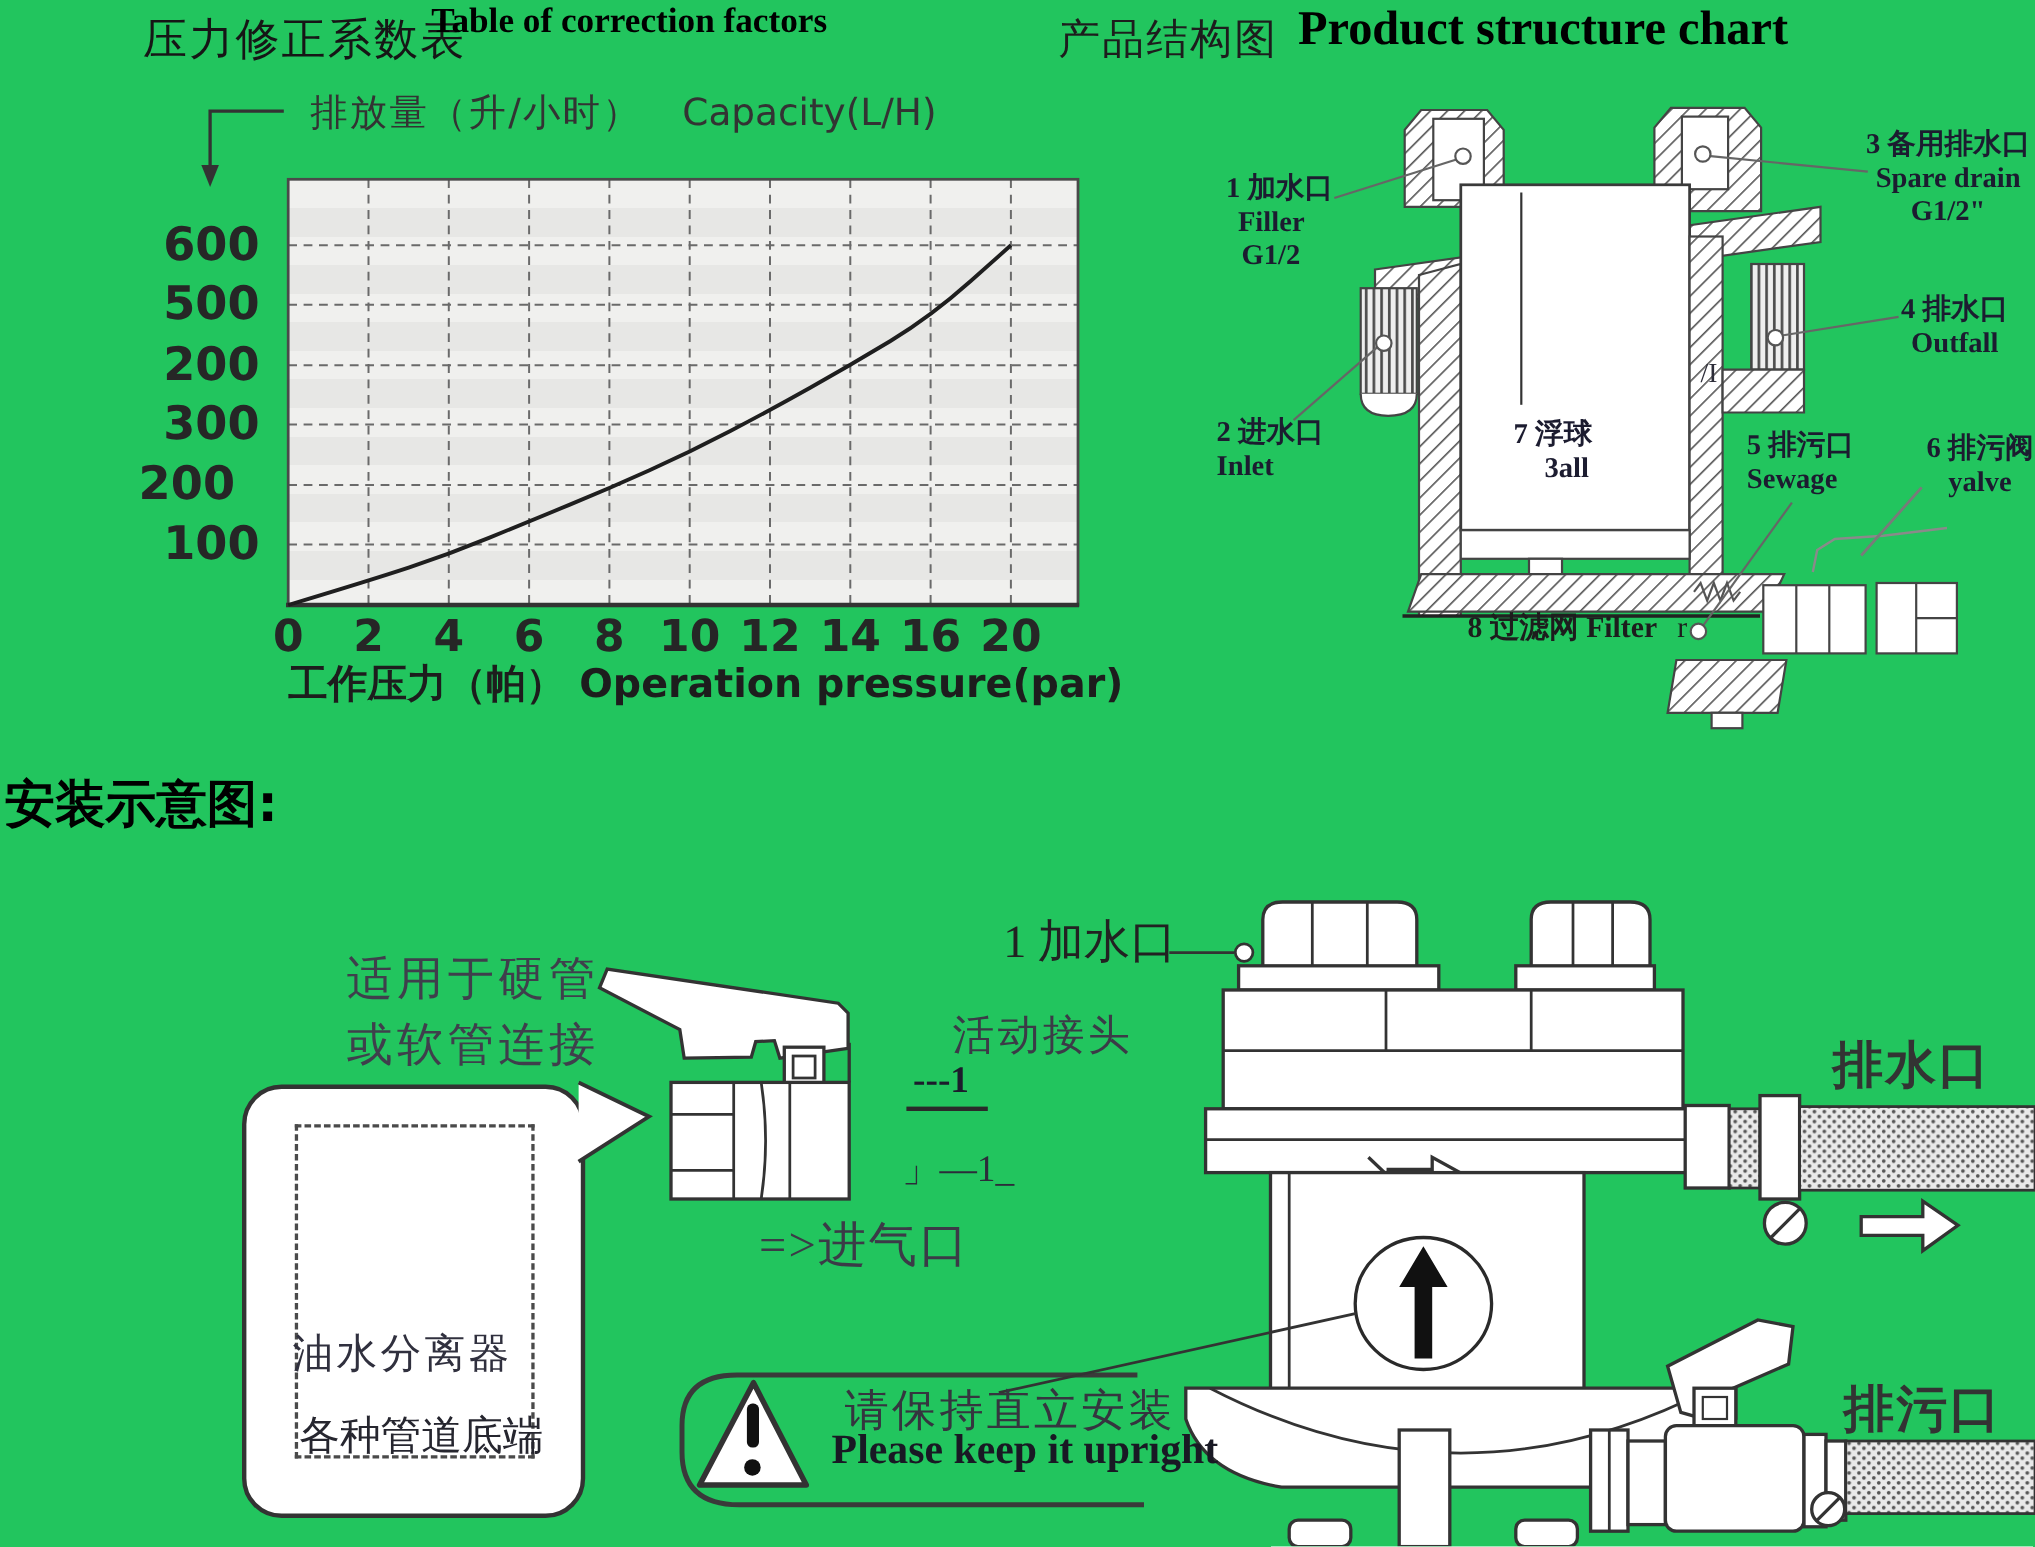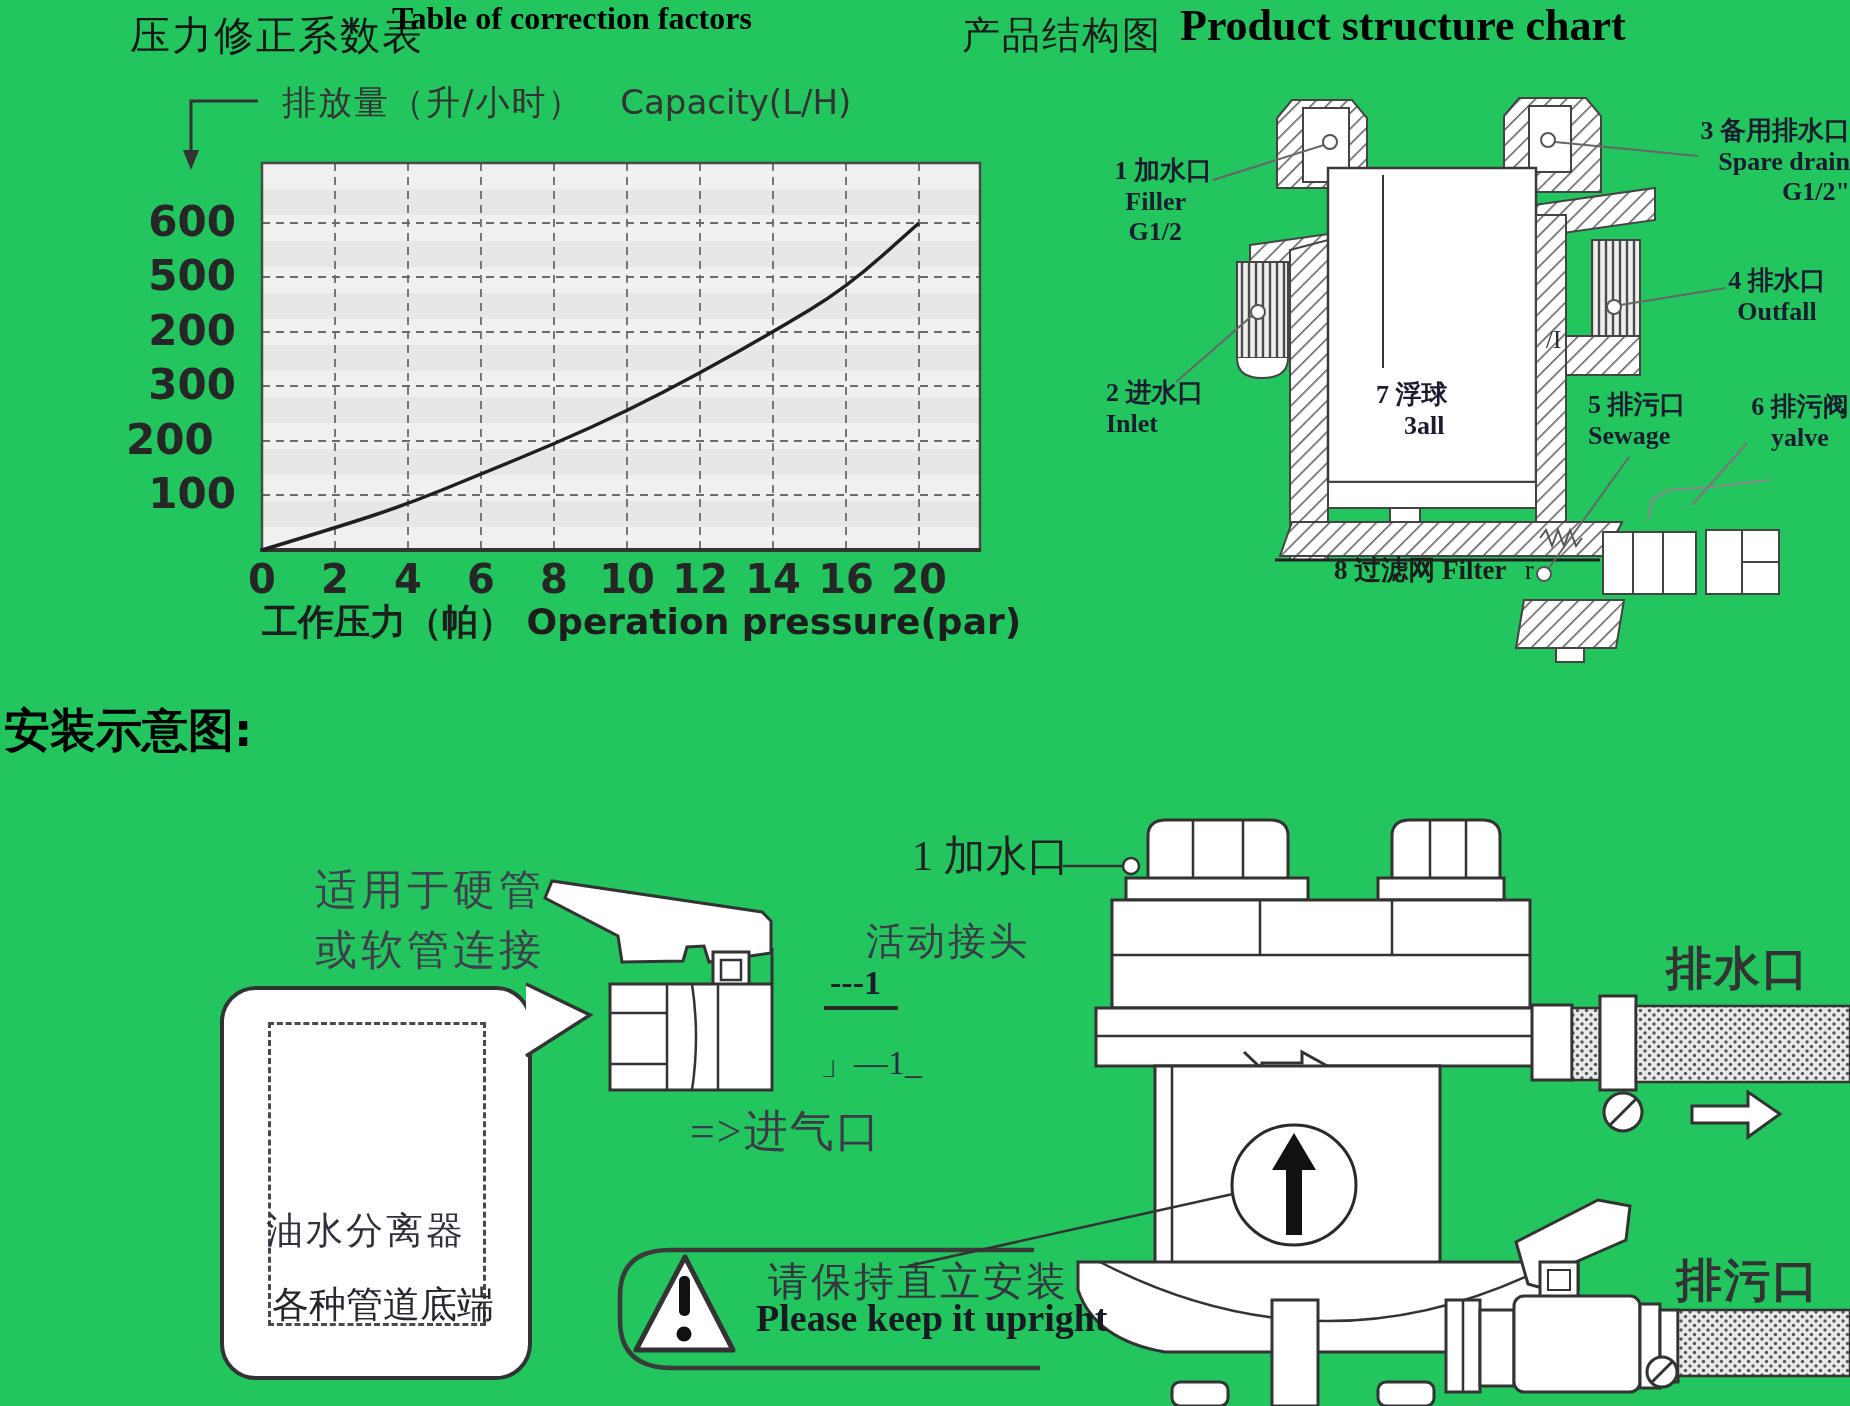--- a/index.html
+++ b/index.html
@@ -260,21 +260,21 @@
 
   <div class="t serif lbl-block" style="left:1088px;top:156px;width:124px;text-align:right;font-size:26px;font-weight:bold;color:#1c1c30;">
     <div>1 加水口</div>
     <div style="padding-right:26px;">Filler</div>
     <div style="padding-right:30px;">G1/2</div>
   </div>
   <div class="t serif lbl-block" style="left:1106px;top:378px;font-size:26px;font-weight:bold;color:#1c1c30;">
     <div>2 进水口</div>
     <div>Inlet</div>
   </div>
-  <div class="t serif lbl-block" style="left:1692px;top:116px;width:158px;text-align:right;font-size:26px;font-weight:bold;color:#1c1c30;">
+  <div class="t serif lbl-block" style="left:1692px;top:116px;width:158px;text-align:center;font-size:26px;font-weight:bold;color:#1c1c30;">
     <div>3 备用排水口</div>
     <div>Spare drain</div>
     <div>G1/2"</div>
   </div>
   <div class="t serif lbl-block" style="left:1712px;top:266px;width:130px;text-align:center;font-size:26px;font-weight:bold;color:#1c1c30;">
     <div>4 排水口</div>
     <div>Outfall</div>
   </div>
   <div class="t serif lbl-block" style="left:1588px;top:390px;font-size:26px;font-weight:bold;color:#1c1c30;">
     <div>5 排污口</div>

